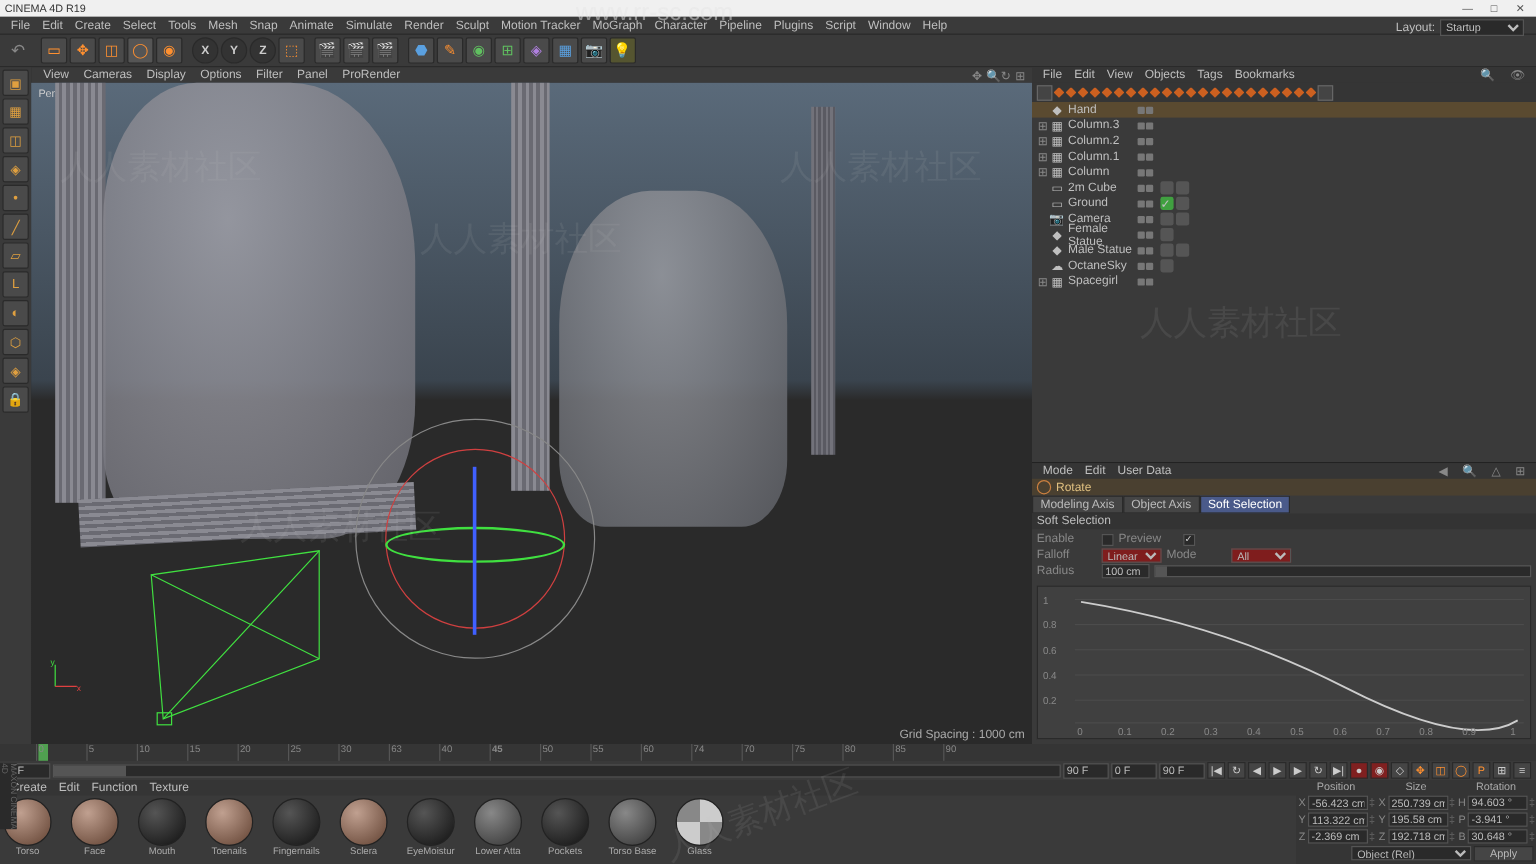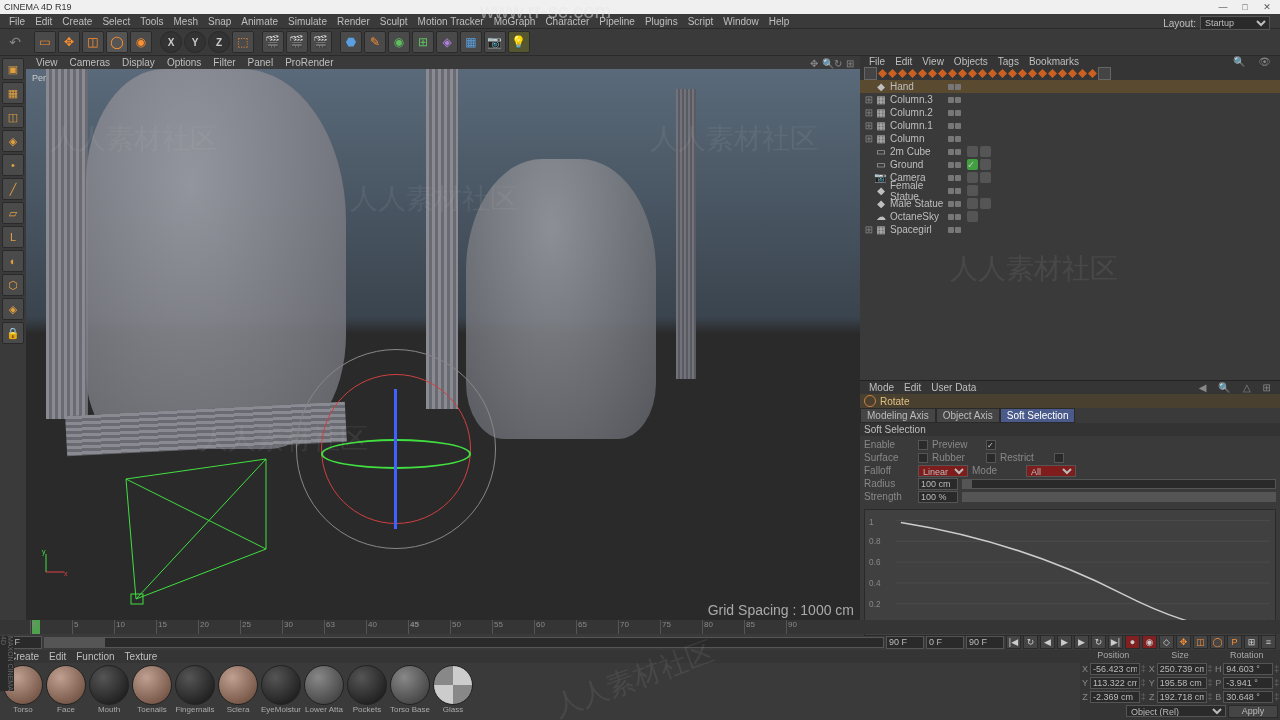--- a/index.html
+++ b/index.html
@@ -25,21 +25,21 @@
 .mainrow { display: flex; height: 564px; }
 .lefttools { width: 26px; background: #3a3a3a; display: flex; flex-direction: column; padding: 2px; gap: 2px; }
 .ltbtn { width: 22px; height: 22px; background: #4a4a4a; border: 1px solid #2a2a2a; border-radius: 2px; display: flex; align-items: center; justify-content: center; color: #e0a040; font-size: 11px; }
 .viewport-area { flex: 1; display: flex; flex-direction: column; background: #2a2a2a; }
 .vp-menu { height: 13px; background: #3a3a3a; display: flex; align-items: center; padding: 0 4px; font-size: 10px; }
 .vp-menu span { padding: 0 6px; }
 .vp-menu .vp-icons { margin-left: auto; display: flex; gap: 2px; }
 .vp-menu .vp-icons i { width: 10px; height: 10px; display: inline-block; color: #888; font-style: normal; }
 .viewport { flex: 1; background: linear-gradient(180deg, #5a6a7a 0%, #3a444e 45%, #2a2a2a 48%, #2a2a2a 100%); position: relative; }
 .vp-label { position: absolute; top: 4px; left: 6px; font-size: 9px; color: #ccc; }
-.vp-grid { position: absolute; bottom: 2px; right: 6px; font-size: 14px; color: #aaa; }
+.vp-grid { position: absolute; bottom: 2px; right: 6px; font-size: 10px; color: #aaa; }
 .vp-axiswidget { position: absolute; bottom: 40px; left: 14px; font-size: 8px; }
 .statue1 { position: absolute; left: 60px; top: 0; width: 260px; height: 380px; background: radial-gradient(ellipse at 40% 30%, #a0a0a8, #6a6a72); border-radius: 30% 40% 30% 20%; opacity: 0.85; }
 .statue2 { position: absolute; left: 440px; top: 90px; width: 190px; height: 280px; background: radial-gradient(ellipse at 45% 25%, #989aa0, #5c5e64); border-radius: 40% 40% 20% 20%; opacity: 0.85; }
 .column1 { position: absolute; left: 20px; top: 0; width: 42px; height: 350px; background: repeating-linear-gradient(90deg, #8a8a92 0, #8a8a92 3px, #6a6a72 3px, #6a6a72 6px); }
 .column2 { position: absolute; left: 400px; top: 0; width: 32px; height: 340px; background: repeating-linear-gradient(90deg, #8a8a92 0, #8a8a92 3px, #6a6a72 3px, #6a6a72 6px); }
 .column3 { position: absolute; left: 650px; top: 20px; width: 20px; height: 290px; background: repeating-linear-gradient(90deg, #72727a 0, #72727a 2px, #5a5a62 2px, #5a5a62 4px); }
 .columnlay { position: absolute; left: 40px; top: 340px; width: 280px; height: 40px; background: repeating-linear-gradient(180deg, #8a8a92 0, #8a8a92 3px, #6a6a72 3px, #6a6a72 6px); transform: rotate(-3deg); }
 .gizmo { position: absolute; left: 270px; top: 280px; width: 200px; height: 200px; }
 .gizmo .ring-outer { position: absolute; width: 200px; height: 200px; border: 1px solid #888; border-radius: 50%; }
 .gizmo .ring-red { position: absolute; width: 150px; height: 150px; left: 25px; top: 25px; border: 1.5px solid #d04040; border-radius: 50%; }
@@ -93,21 +93,21 @@
 .tl-in { background: #2a2a2a; color: #bbb; border: 1px solid #555; font-size: 9px; width: 38px; height: 13px; padding: 0 2px; }
 .tl-slider { flex: 1; height: 11px; background: #2a2a2a; border: 1px solid #555; position: relative; }
 .tl-slider .thumb { position: absolute; left: 0; width: 60px; height: 100%; background: #555; }
 .tl-btn { width: 15px; height: 14px; background: #454545; border: 1px solid #2a2a2a; display: inline-flex; align-items: center; justify-content: center; font-size: 9px; color: #ccc; }
 .tl-btn.red { background: #802020; }
 .tl-btn.orange { color: #ff9030; }
 .materials-row { height: 70px; background: #3a3a3a; display: flex; }
 .mat-panel { flex: 1; display: flex; flex-direction: column; }
 .mat-menu { height: 13px; background: #353535; display: flex; align-items: center; padding: 0 4px; font-size: 10px; }
 .mat-menu span { padding: 0 5px; }
-.mat-list { flex: 1; display: flex; gap: 1px; padding: 2px; }
+.mat-list { flex: 1; display: flex; gap: 14px; padding: 2px; }
 .mat-item { width: 42px; display: flex; flex-direction: column; align-items: center; }
 .mat-ball { width: 40px; height: 40px; border-radius: 50%; background: radial-gradient(circle at 35% 30%, #c0a090, #604030); border: 1px solid #222; }
 .mat-ball.dark { background: radial-gradient(circle at 35% 30%, #555, #111); }
 .mat-ball.check { background: repeating-conic-gradient(#ccc 0 25%, #888 0 50%); border-radius: 50%; }
 .mat-ball.gray { background: radial-gradient(circle at 35% 30%, #888, #333); }
 .mat-name { font-size: 8px; color: #aaa; white-space: nowrap; overflow: hidden; width: 42px; text-align: center; }
 .sidelogo { position: absolute; left: 0; top: 636px; width: 14px; height: 55px; background: #2a2a2a; writing-mode: vertical-rl; font-size: 7px; color: #666; display: flex; align-items: center; justify-content: center; }
 .coord-panel { width: 200px; background: #353535; display: flex; flex-direction: column; font-size: 9px; }
 .coord-head { display: flex; height: 12px; }
 .coord-head span { flex: 1; text-align: center; color: #aaa; }
@@ -459,42 +459,29 @@
       </div>
       <div class="attr-section-h">Soft Selection</div>
       <div class="attr-body">
         <div class="attr-row">
           <label>Enable</label>
             <span class="chk"></span>
           <label>Preview</label>
             <span class="chk on"></span>
         </div>
         <div class="attr-row">
-          <label>Surface</label>
-            <span class="chk"></span>
-          <label>Rubber</label>
-            <span class="chk"></span>
-          <label>Restrict</label>
-            <span class="chk"></span>
-        </div>
-        <div class="attr-row">
           <label>Falloff</label>
           <select><option>Linear</option></select>
           <label>Mode</label>
           <select><option>All</option></select>
         </div>
         <div class="attr-row">
           <label>Radius</label>
           <input type="text" value="100 cm" style="">
           <div class="slider" style="--p:3%"></div>
-        </div>
-        <div class="attr-row">
-          <label>Strength</label>
-          <input type="text" value="100 %" style="">
-          <div class="slider" style="--p:100%"></div>
         </div>
       </div>
       <div class="graph">
         <svg viewBox="0 0 400 120" preserveAspectRatio="none">
           <g stroke="#555" stroke-width="0.5">
             <line x1="30" y1="10" x2="395" y2="10"></line>
               <line x1="30" y1="30" x2="395" y2="30"></line>
               <line x1="30" y1="50" x2="395" y2="50"></line>
               <line x1="30" y1="70" x2="395" y2="70"></line>
               <line x1="30" y1="90" x2="395" y2="90"></line>
@@ -534,21 +521,21 @@
       <div class="tick" style="left: 156px;">15</div>
       <div class="tick" style="left: 198px;">20</div>
       <div class="tick" style="left: 240px;">25</div>
       <div class="tick" style="left: 282px;">30</div>
       <div class="tick" style="left: 324px;">63</div>
       <div class="tick" style="left: 366px;">40</div>
       <div class="tick" style="left: 408px; font-weight: bold;">45</div>
       <div class="tick" style="left: 450px;">50</div>
       <div class="tick" style="left: 492px;">55</div>
       <div class="tick" style="left: 534px;">60</div>
-      <div class="tick" style="left: 576px;">65</div>
+      <div class="tick" style="left: 576px;">74</div>
       <div class="tick" style="left: 618px;">70</div>
       <div class="tick" style="left: 660px;">75</div>
       <div class="tick" style="left: 702px;">80</div>
       <div class="tick" style="left: 744px;">85</div>
       <div class="tick" style="left: 786px;">90</div>
     </div>
   <div class="tl-controls">
     <input class="tl-in" value="0 F" style="">
     <div class="tl-slider">
         <div class="thumb"></div>

